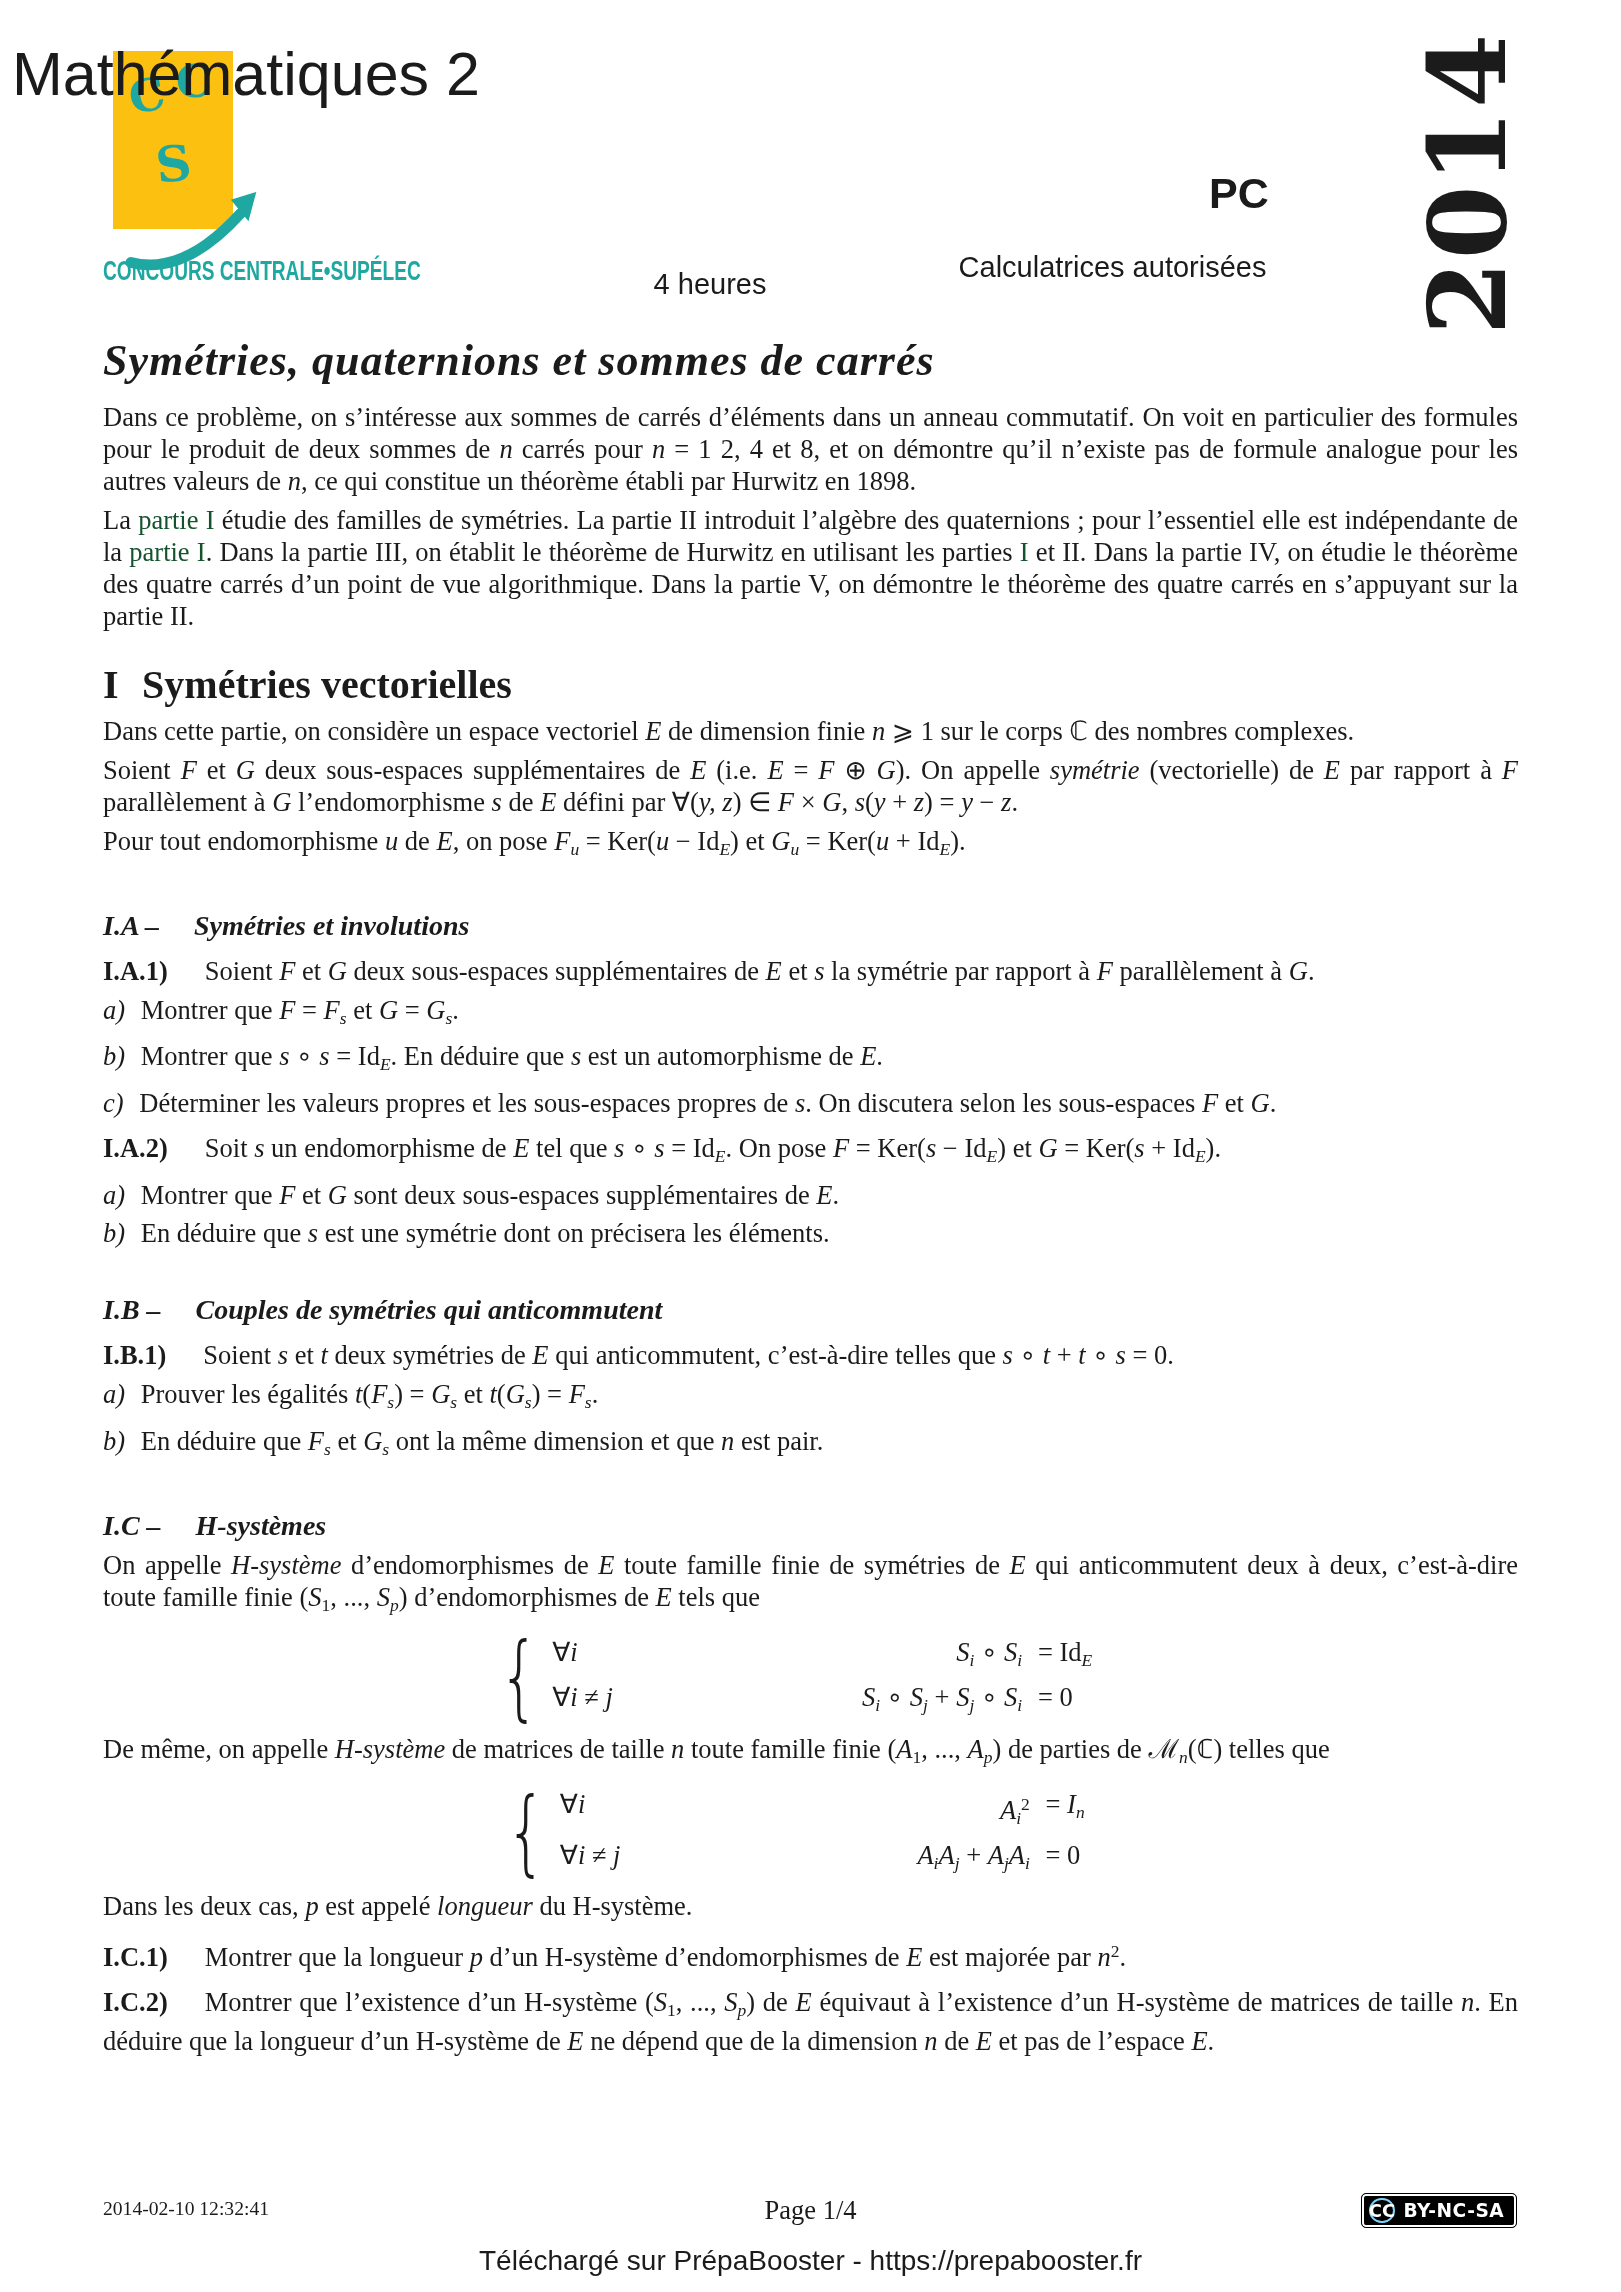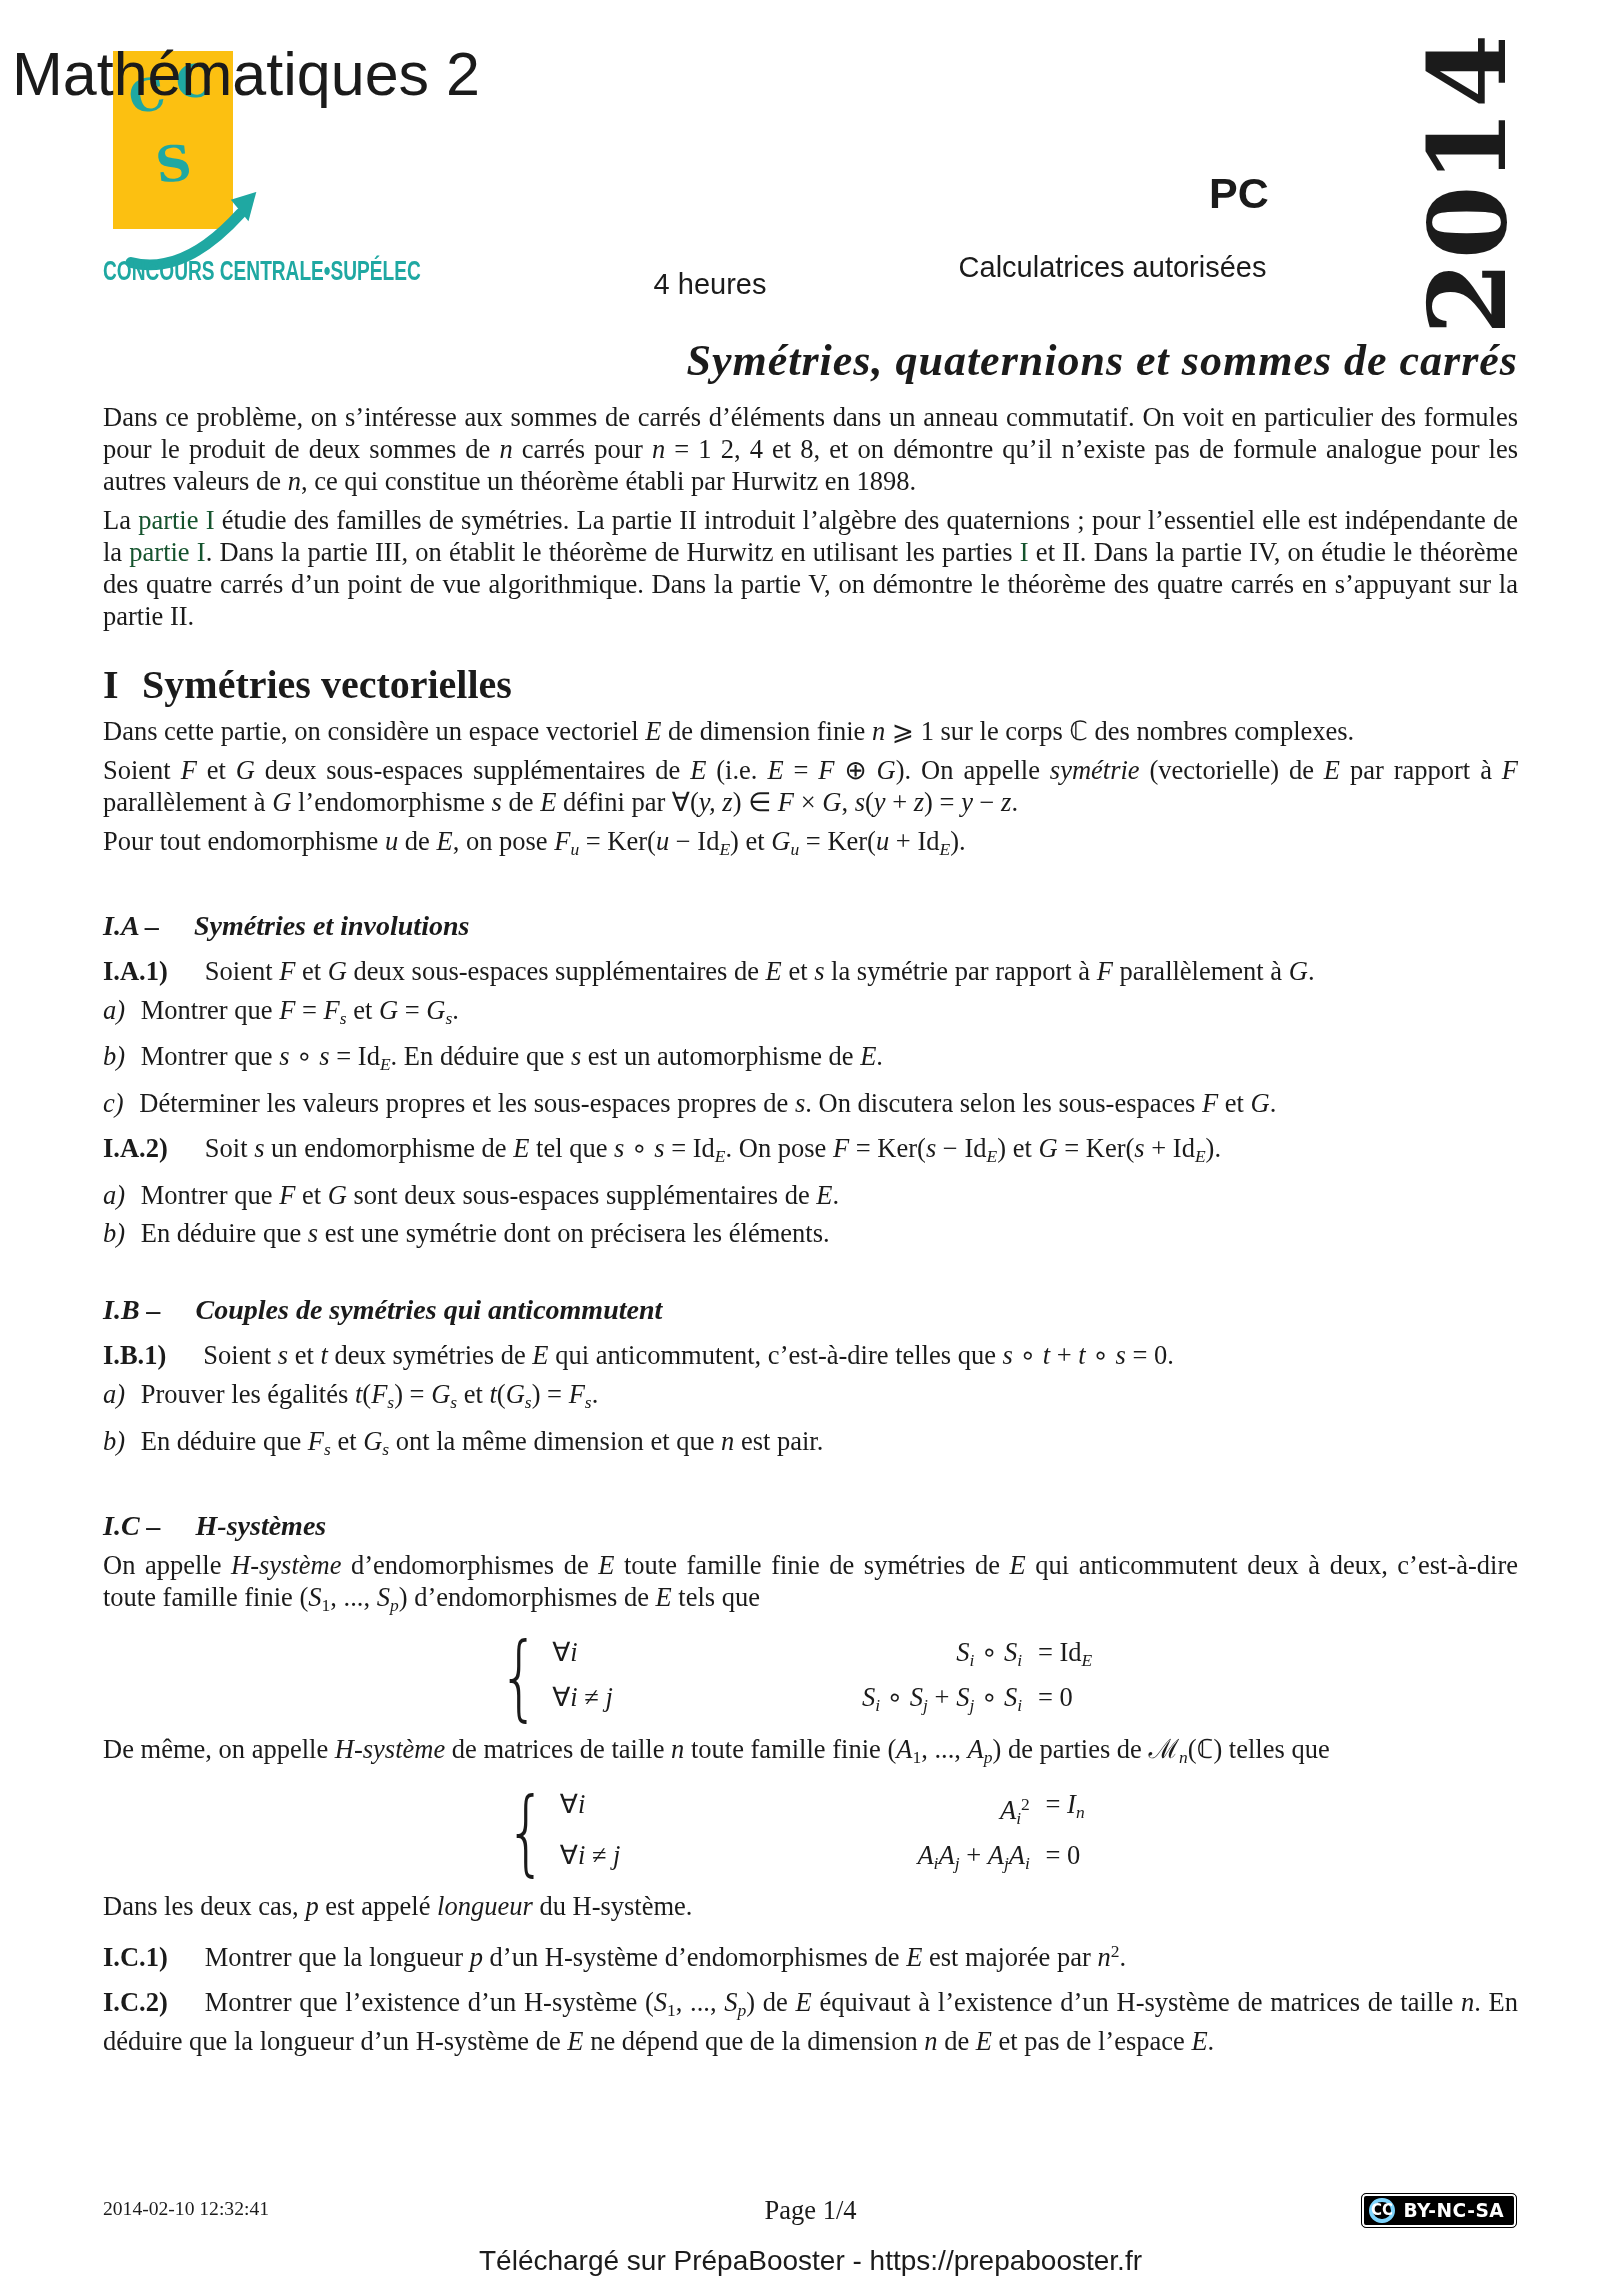--- a/index.html
+++ b/index.html
@@ -29,21 +29,21 @@
   .yearbox { position:absolute; left:1409px; top:44px; width:118px; height:279px;
              display:flex; align-items:center; justify-content:center; }
   .yearbox span { transform:rotate(-90deg); white-space:nowrap;
                   font-family:"DejaVu Serif", serif; font-weight:bold; font-size:106px; letter-spacing:2px; }
   .duration { position:absolute; left:573px; top:268px; width:274px; text-align:center;
               font-family:"Liberation Sans", sans-serif; font-size:29px; }
   .calculators { position:absolute; left:882px; top:251px; width:461px; text-align:center;
                  font-family:"Liberation Sans", sans-serif; font-size:29px; }
   
   main { margin:0 103px; }
-  .doc-title { font-size:44px; font-weight:bold; font-style:italic; text-align:right;
+  .doc-title { font-size:44px; font-weight:bold; font-style:italic; text-align:left;
                margin:11.8px 0 15.7px 0; letter-spacing:1px; }
   main p, .q, .item { font-size:26.5px; line-height:32px; text-align:justify; }
   main p { margin-top:6.9px; }
   .q { margin-top:12.7px; }
   .item { margin-top:6.9px; }
   .qlab { font-weight:bold; margin-right:37px; }
   .ilab { font-style:italic; margin-right:15.7px; }
   h2.part { font-size:40px; font-weight:bold; margin-top:29px; margin-bottom:5.9px; }
   h2.part .pnum { margin-right:23.5px; }
   h3.subsec { font-size:28px; font-weight:bold; font-style:italic; margin-top:45px; margin-bottom:3.9px; }
@@ -61,23 +61,23 @@
   .eqrow { display:grid; grid-template-columns:147px 323px auto; font-size:26.5px; line-height:32px; }
   .eqrow .cond { text-align:left; }
   .eqrow .lhs  { text-align:right; }
   .eqrow .rhs  { text-align:left; margin-left:15.7px; }
   
   .f-ts   { position:absolute; left:103px; bottom:73px; font-size:19.6px; }
   .f-page { position:absolute; left:0; right:0; bottom:67px; text-align:center; font-size:26.5px; }
   .f-badge { position:absolute; right:104px; bottom:65px; background:#000;
              border-radius:4.9px; padding:3.9px 11.8px 3.9px 6.9px; display:flex; align-items:center; gap:8.8px;
              box-shadow: inset 0 0 0 2px #fff; border:1px solid #000; }
-  .cc-circle { width:25.5px; height:25.5px; border:4px solid #7dd3fc; border-radius:50%; color:#fff;
+  .cc-circle { width:25.5px; height:25.5px; border:2px solid #7dd3fc; border-radius:50%; color:#fff;
                display:flex; align-items:center; justify-content:center;
-               font-family:"DejaVu Sans", sans-serif; font-size:15px; font-weight:bold; }
+               font-family:"DejaVu Sans", sans-serif; font-size:18px; font-weight:bold; }
   .badge-text { color:#fff; font-family:"DejaVu Sans", sans-serif; font-weight:bold;
                 font-size:18.6px; letter-spacing:0.5px; }
   .f-dl { position:absolute; left:0; right:0; bottom:15.7px; text-align:center;
           font-family:"Liberation Sans", sans-serif; font-size:28px; }
 </style>
 </head>
 <body>
 
 <header>
   <div class="logo-square">

